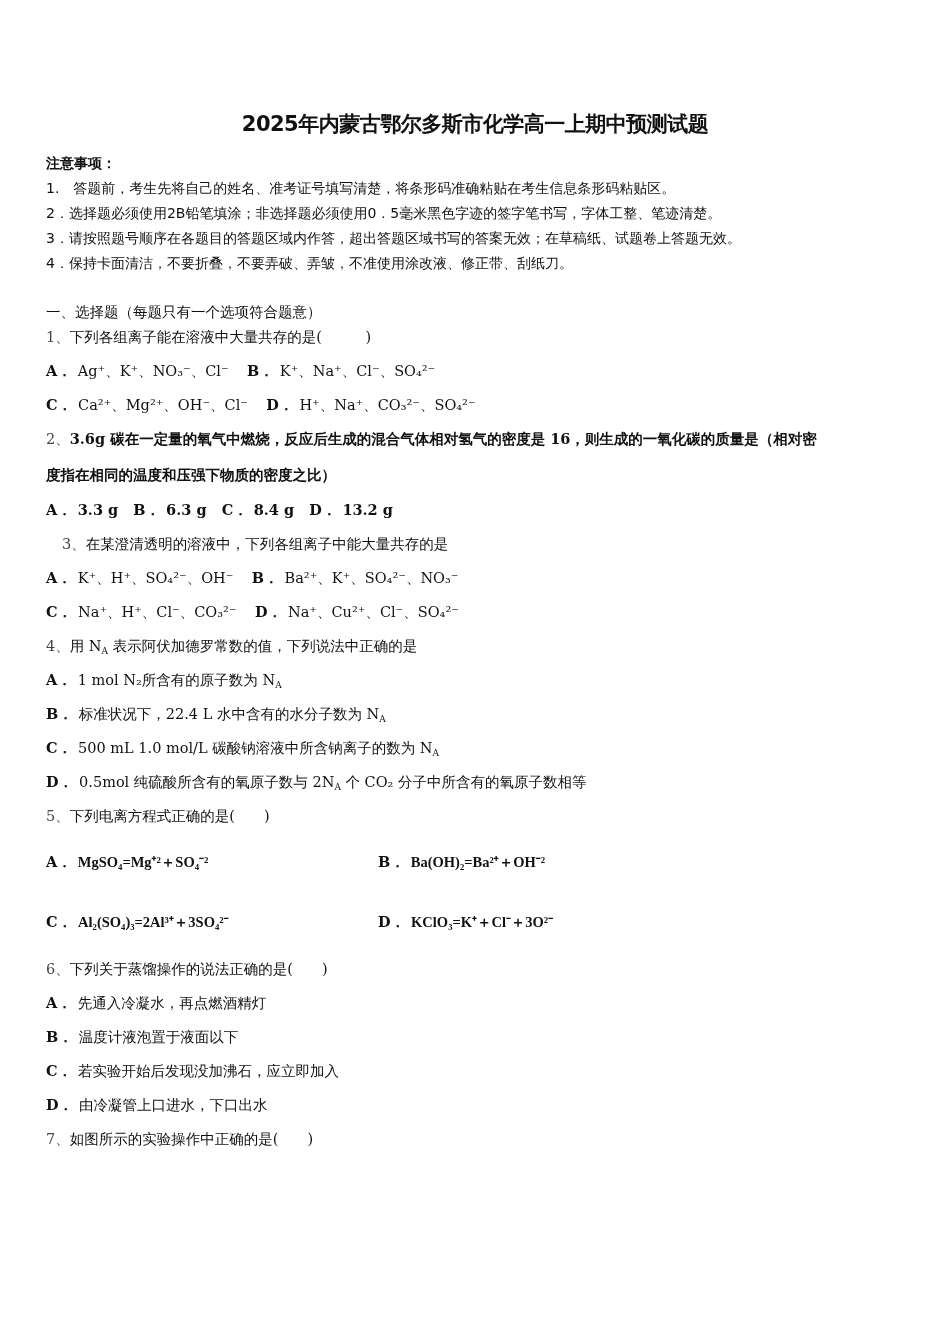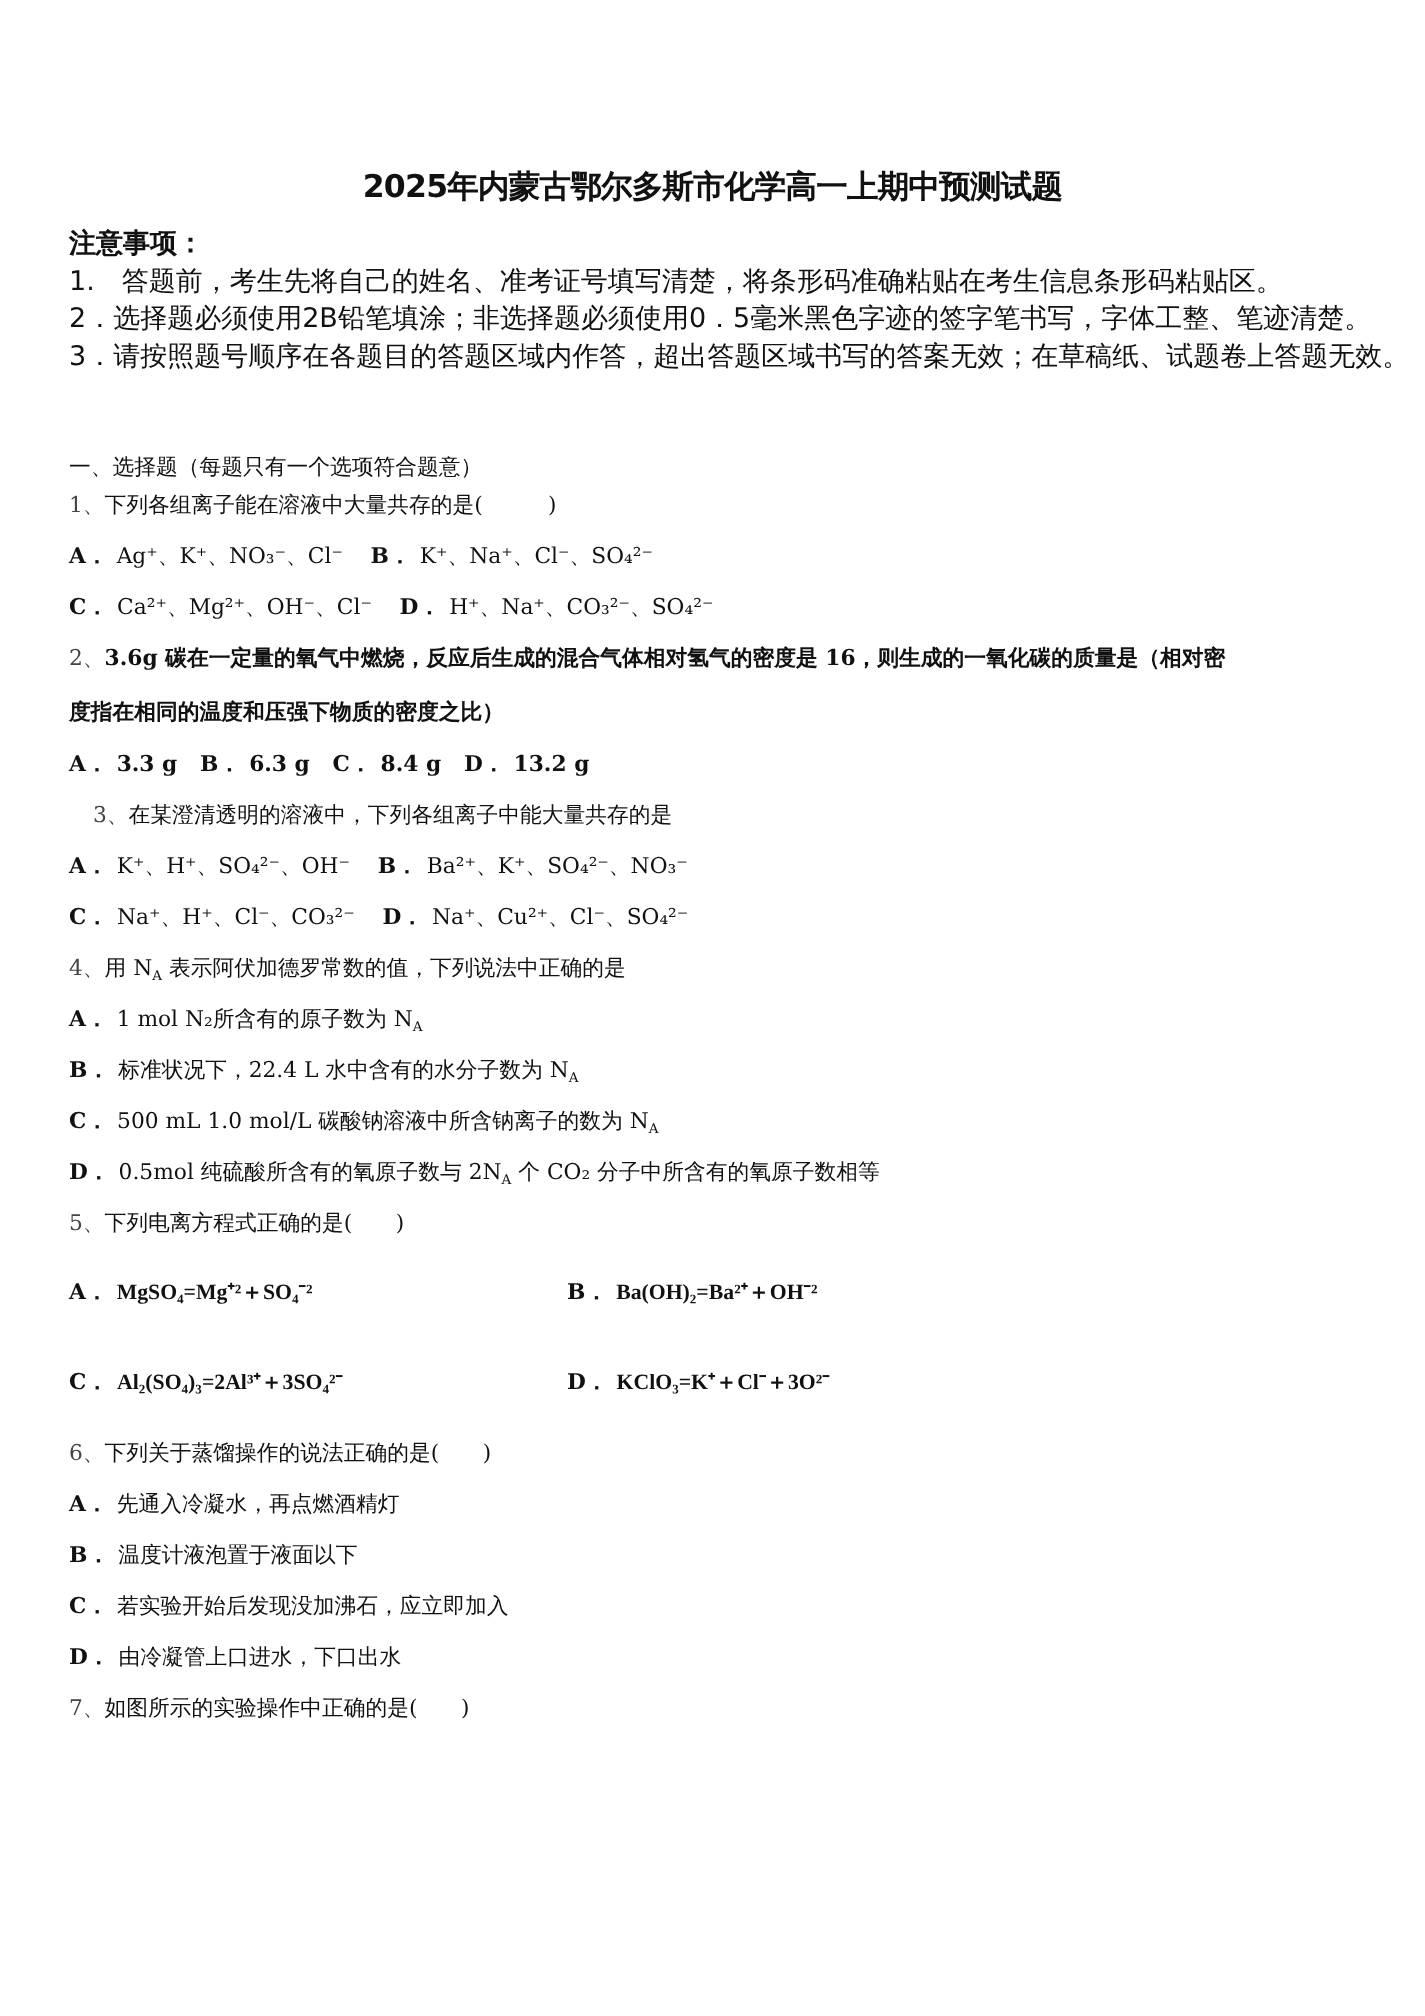--- a/index.html
+++ b/index.html
@@ -10,39 +10,40 @@
     }
     .page { position: absolute; left: 0; top: 0; width: 767px; height: 1344px; }
     .title {
       position: absolute; top: 110px; left: 0; width: 950px; text-align: center;
       font-family: "DejaVu Sans", "Liberation Sans", sans-serif;
       font-weight: bold; font-size: 21px; letter-spacing: -0.5px;
     }
     .line {
       position: absolute; left: 46px; font-size: 14.5px; line-height: 20px; white-space: nowrap;
     }
-    .notice { font-family: "DejaVu Sans", "Liberation Sans", sans-serif; font-size: 18px; }
+    .notice { font-family: "DejaVu Sans", "Liberation Sans", sans-serif; font-size: 14px; }
     .b { font-weight: bold; }
     .opt-label { font-weight: bold; margin-right: 6px; }
     sup, sub { font-size: 9px; line-height: 0; }
     sub { vertical-align: -3px; }
     .gray { color: #444; }
     .tn { font-family: "Liberation Serif", serif; font-weight: bold; margin-top: 32px; }
   </style>
 </head>
 <body>
 
 <div class="page">
 
   <div class="title">2025年内蒙古鄂尔多斯市化学高一上期中预测试题</div>
 
   <div class="line notice b" style="top:153px;">注意事项：</div>
   <div class="line notice" style="top:178px;">1.　答题前，考生先将自己的姓名、准考证号填写清楚，将条形码准确粘贴在考生信息条形码粘贴区。</div>
   <div class="line notice" style="top:203px;">2．选择题必须使用2B铅笔填涂；非选择题必须使用0．5毫米黑色字迹的签字笔书写，字体工整、笔迹清楚。</div>
   <div class="line notice" style="top:228px;">3．请按照题号顺序在各题目的答题区域内作答，超出答题区域书写的答案无效；在草稿纸、试题卷上答题无效。</div>
+  <div class="line notice" style="top:253px;">4．保持卡面清洁，不要折叠，不要弄破、弄皱，不准使用涂改液、修正带、刮纸刀。</div>
 
   <div class="line" style="top:302px;">一、选择题（每题只有一个选项符合题意）</div>
 
   <div class="line" style="top:327px;">
     <span class="gray">1、</span><span>下列各组离子能在溶液中大量共存的是(　　　)</span>
   </div>
   <div class="line" style="top:395px;">
     <span><span class="opt-label">C．</span><span>Ca²⁺、Mg²⁺、OH⁻、Cl⁻</span></span>
     &nbsp;&nbsp;
     <span><span class="opt-label">D．</span><span>H⁺、Na⁺、CO₃²⁻、SO₄²⁻</span></span>

